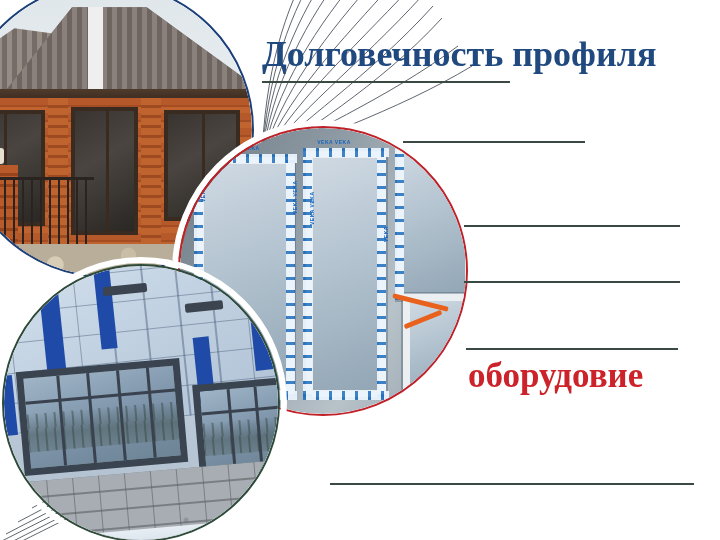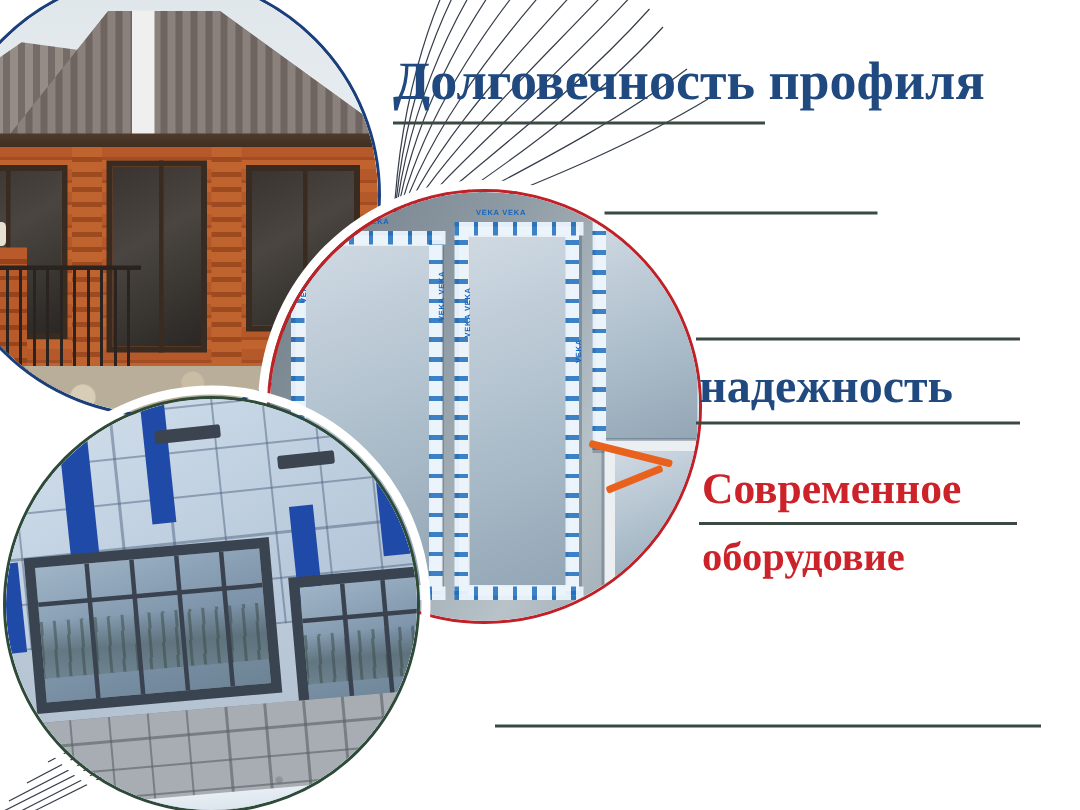--- a/index.html
+++ b/index.html
@@ -340,27 +340,25 @@
     </g>
   </svg>
 
   <div class="tline t-blue" style="left:262px;top:36px;font-size:36px;">Долговечность профиля</div>
   <div class="rule" style="left:262px;top:81px;width:248px;"></div>
 
   <div class="rule" style="left:403px;top:141px;width:182px;"></div>
 
   <div class="rule" style="left:464px;top:225px;width:216px;"></div>
 
-  <div class="tline t-blue" style="left:466px;top:241px;font-size:32px;">надежность</div>
   <div class="rule" style="left:464px;top:281px;width:216px;"></div>
 
-  <div class="tline t-red" style="left:468px;top:312px;font-size:29px;">Современное</div>
   <div class="rule" style="left:466px;top:348px;width:212px;"></div>
 
-  <div class="tline t-red" style="left:468px;top:358px;font-size:27px;">оборудовие</div>
+  <div class="tline t-red" style="left:468px;top:358px;font-size:35px;">оборудовие</div>
 
   <div class="rule" style="left:330px;top:483px;width:364px;"></div>
 
   <div id="avito">
     <div class="mark">
       <i></i>
         <i></i>
         <i></i>
         <i></i>
     </div>

